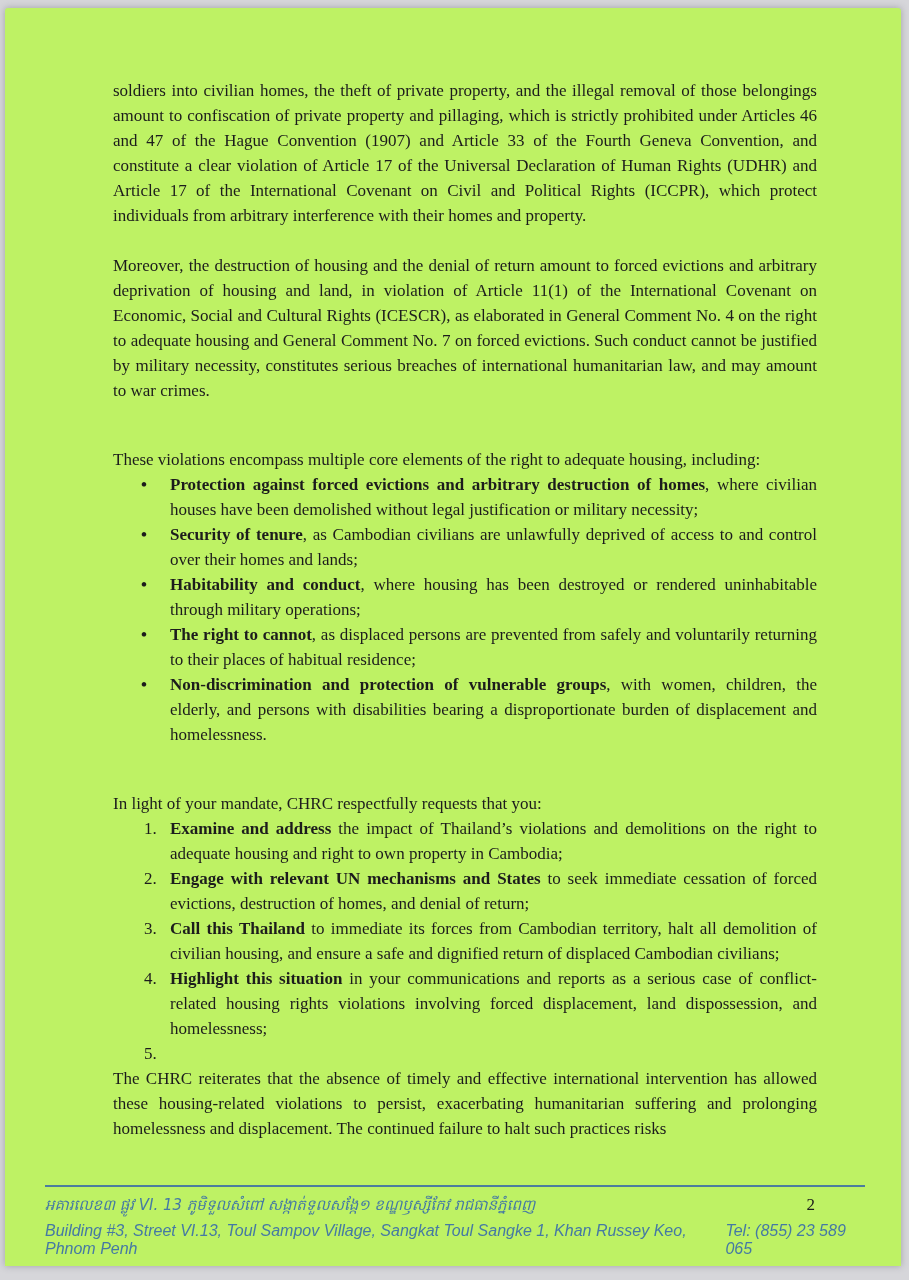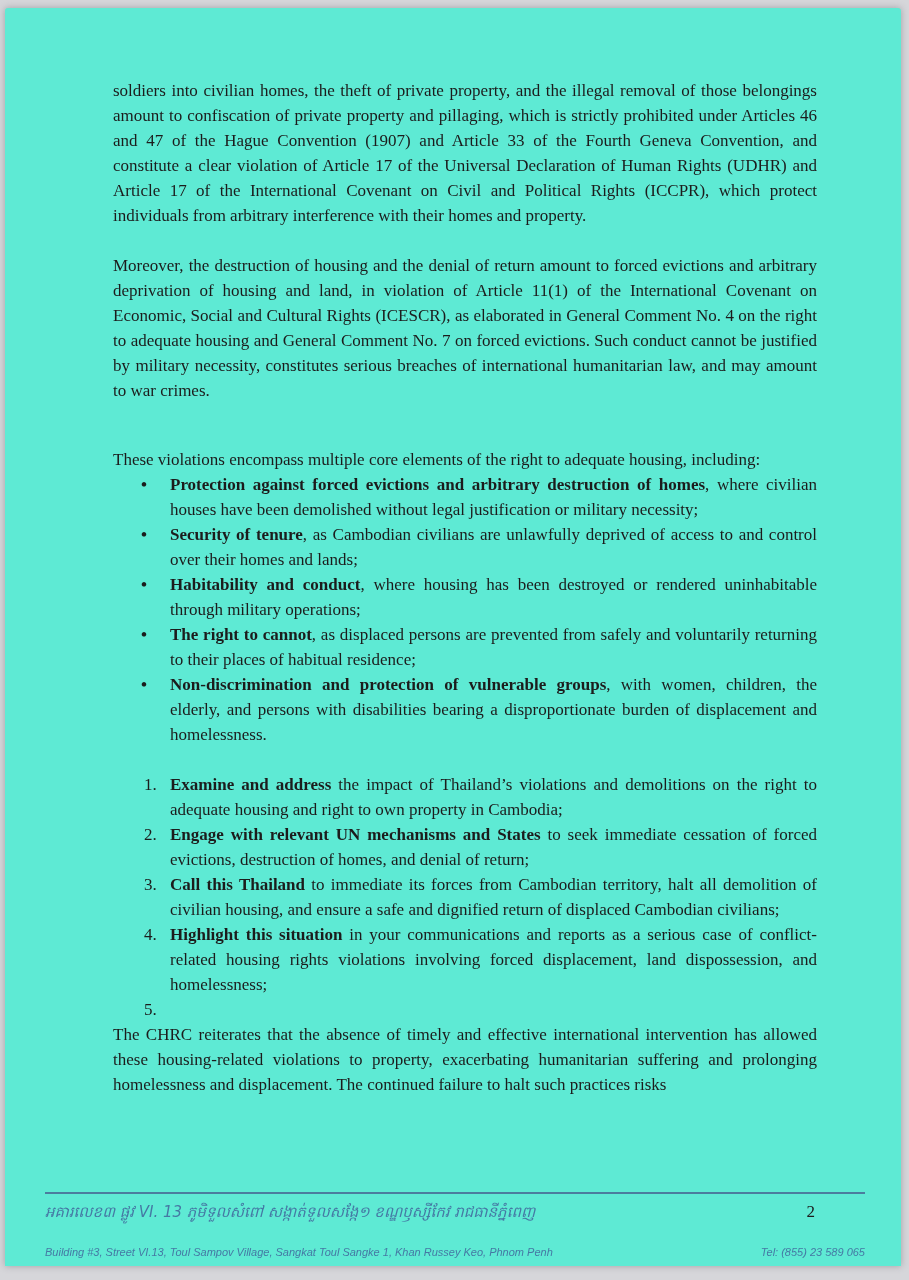--- a/index.html
+++ b/index.html
@@ -7,21 +7,21 @@
     width: 909px; height: 1280px;
     background: #d6d6da;
     font-family: "Liberation Serif", "DejaVu Serif", serif;
     position: relative;
     overflow: hidden;
   }
   .page {
     position: absolute;
     left: 5px; top: 8px;
     width: 896px; height: 1258px;
-    background: #5eead4;
+    background: #bef264;
     box-shadow: 0 0 7px rgba(60,60,70,.35);
     border-radius: 3px 3px 0 0;
   }
   .body-block {
     position: absolute;
     left: 108px; top: 70px;
     width: 704px;
     color: #1c1c1c;
     font-size: 17px;
     line-height: 25px;
@@ -49,38 +49,38 @@
     font-family: "Liberation Sans", "DejaVu Sans", sans-serif;
     font-style: italic;
   }
   .footer-rule {
     border: 0;
     border-top: 2px solid #4b7d9e;
     margin: 0 0 8px 0;
   }
   .footer-row1 {
     display: flex; justify-content: space-between; align-items: flex-start;
-    margin-bottom: 22px;
+    margin-bottom: 5px;
   }
   .footer-khmer {
     font-size: 15px;
     color: #4579a4;
     font-family: "DejaVu Sans", sans-serif;
     font-style: italic;
   }
   .page-num {
     font-family: "Liberation Serif", "DejaVu Serif", serif;
     font-style: normal;
     font-size: 17px;
     color: #1c1c1c;
     margin-right: 50px;
   }
   .footer-row2 {
     display: flex; justify-content: space-between;
-    font-size: 11px;
+    font-size: 16px;
     color: #4579a4;
   }
 </style>
 </head>
 <body>
 
 <div class="page">
 
   <div class="body-block">
 
@@ -101,40 +101,41 @@
         <span class="marker">•</span><span class="b">Habitability and conduct</span><span>, where housing has been destroyed or rendered uninhabitable through military operations;</span>
       </div>
       <div class="bullet-item">
         <span class="marker">•</span><span class="b">The right to cannot</span><span>, as displaced persons are prevented from safely and voluntarily returning to their places of habitual residence;</span>
       </div>
       <div class="bullet-item">
         <span class="marker">•</span><span class="b">Non-discrimination and protection of vulnerable groups</span><span>, with women, children, the elderly, and persons with disabilities bearing a disproportionate burden of displacement and homelessness.</span>
       </div>
     </div>
 
+    <p class="para intro">In light of your mandate, CHRC respectfully requests that you:</p>
 
     <div class="list">
       <div class="request-item">
         <span class="num">1.</span><span class="b">Examine and address</span><span> the impact of Thailand’s violations and demolitions on the right to adequate housing and right to own property in Cambodia;</span>
       </div>
       <div class="request-item">
         <span class="num">2.</span><span class="b">Engage with relevant UN mechanisms and States</span><span> to seek immediate cessation of forced evictions, destruction of homes, and denial of return;</span>
       </div>
       <div class="request-item">
         <span class="num">3.</span><span class="b">Call this Thailand</span><span> to immediate its forces from Cambodian territory, halt all demolition of civilian housing, and ensure a safe and dignified return of displaced Cambodian civilians;</span>
       </div>
       <div class="request-item">
         <span class="num">4.</span><span class="b">Highlight this situation</span><span> in your communications and reports as a serious case of conflict-related housing rights violations involving forced displacement, land dispossession, and homelessness;</span>
       </div>
       <div class="request-item">
         <span class="num">5.</span><span></span>
       </div>
     </div>
 
-    <p class="para">The CHRC reiterates that the absence of timely and effective international intervention has allowed these housing-related violations to property, exacerbating humanitarian suffering and prolonging homelessness and displacement. The continued failure to halt such practices risks</p>
+    <p class="para">The CHRC reiterates that the absence of timely and effective international intervention has allowed these housing-related violations to persist, exacerbating humanitarian suffering and prolonging homelessness and displacement. The continued failure to halt such practices risks</p>
 
   </div>
 
   <div class="footer">
     <hr class="footer-rule">
     <div class="footer-row1">
       <span class="footer-khmer">អគារលេខ៣ ផ្លូវ VI. 13 ភូមិទួលសំពៅ សង្កាត់ទួលសង្កែ១ ខណ្ឌឫស្សីកែវ រាជធានីភ្នំពេញ</span>
       <span class="page-num">2</span>
     </div>
     <div class="footer-row2">

